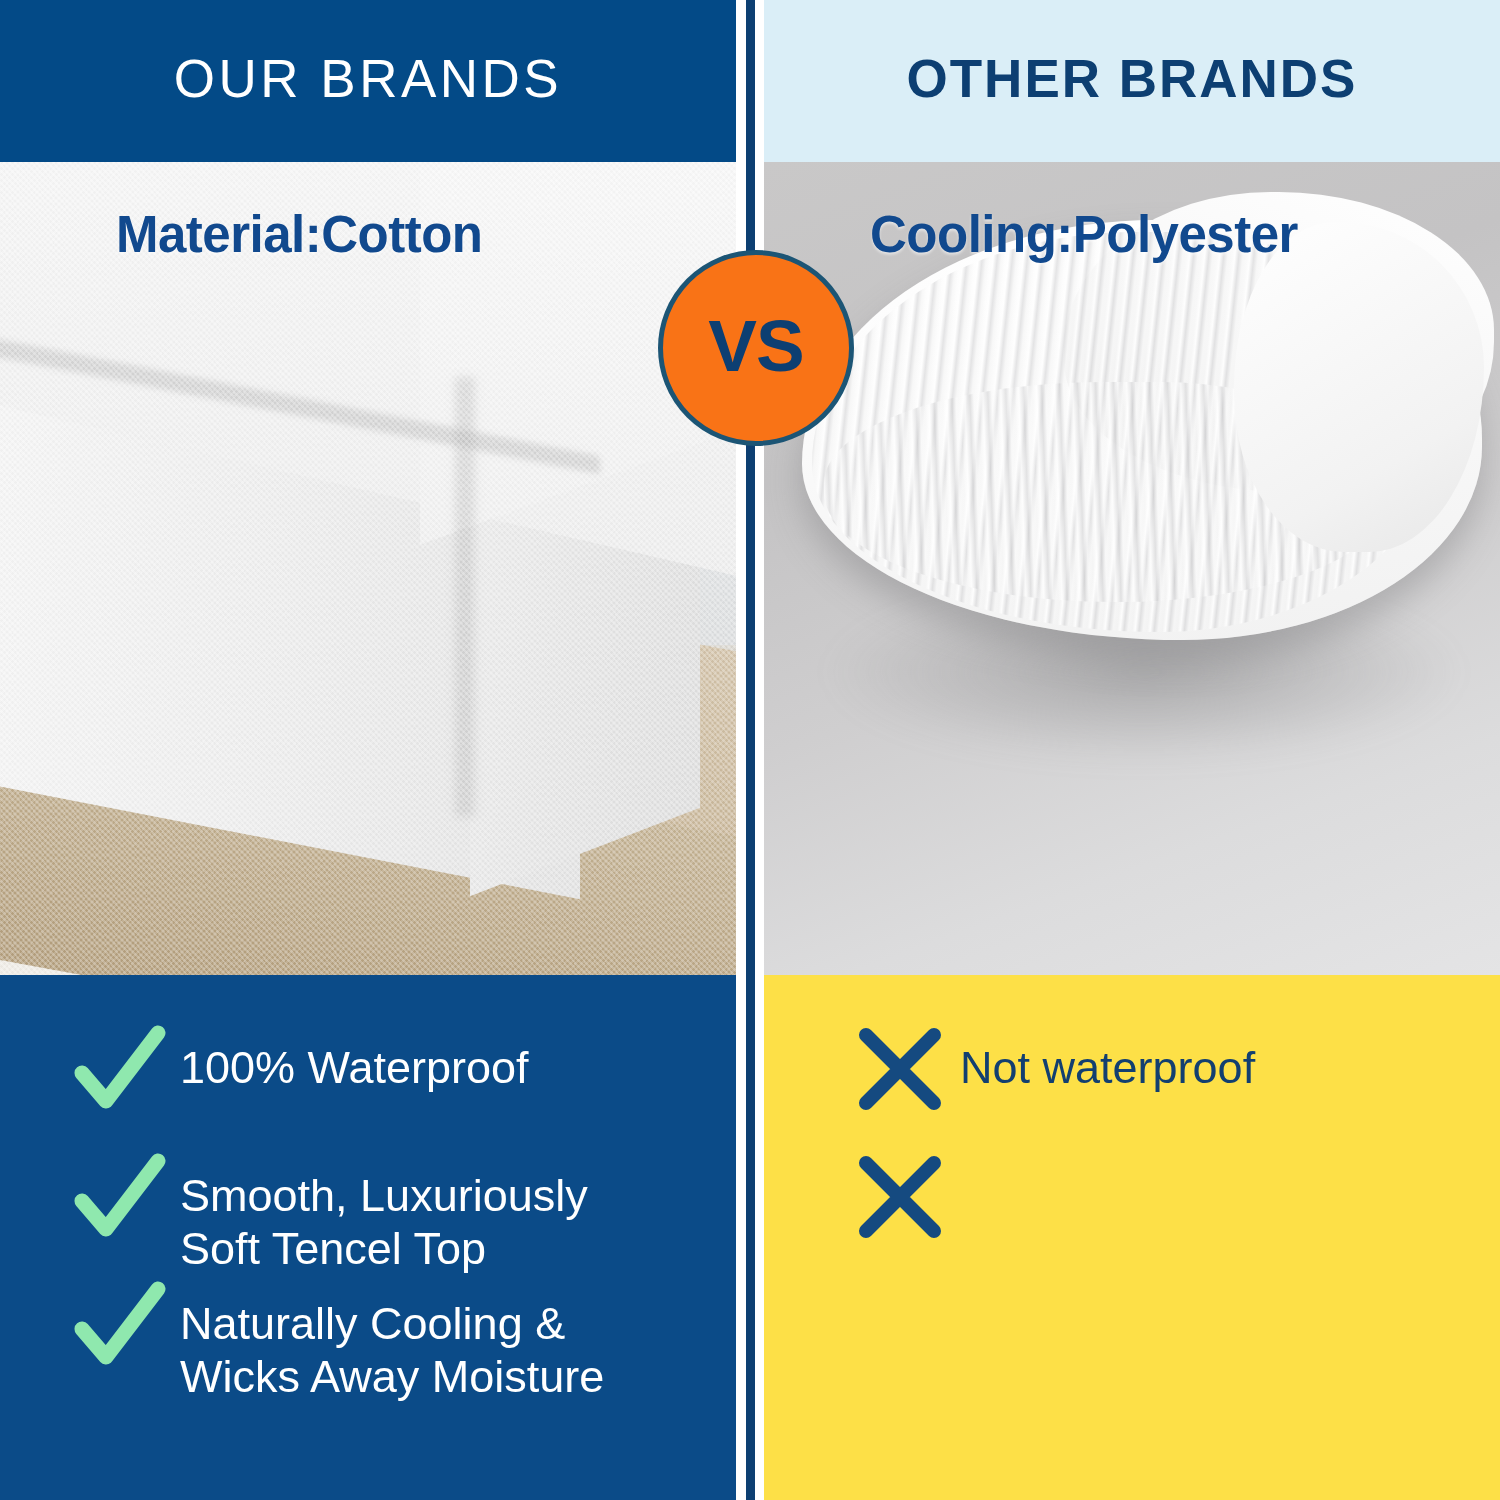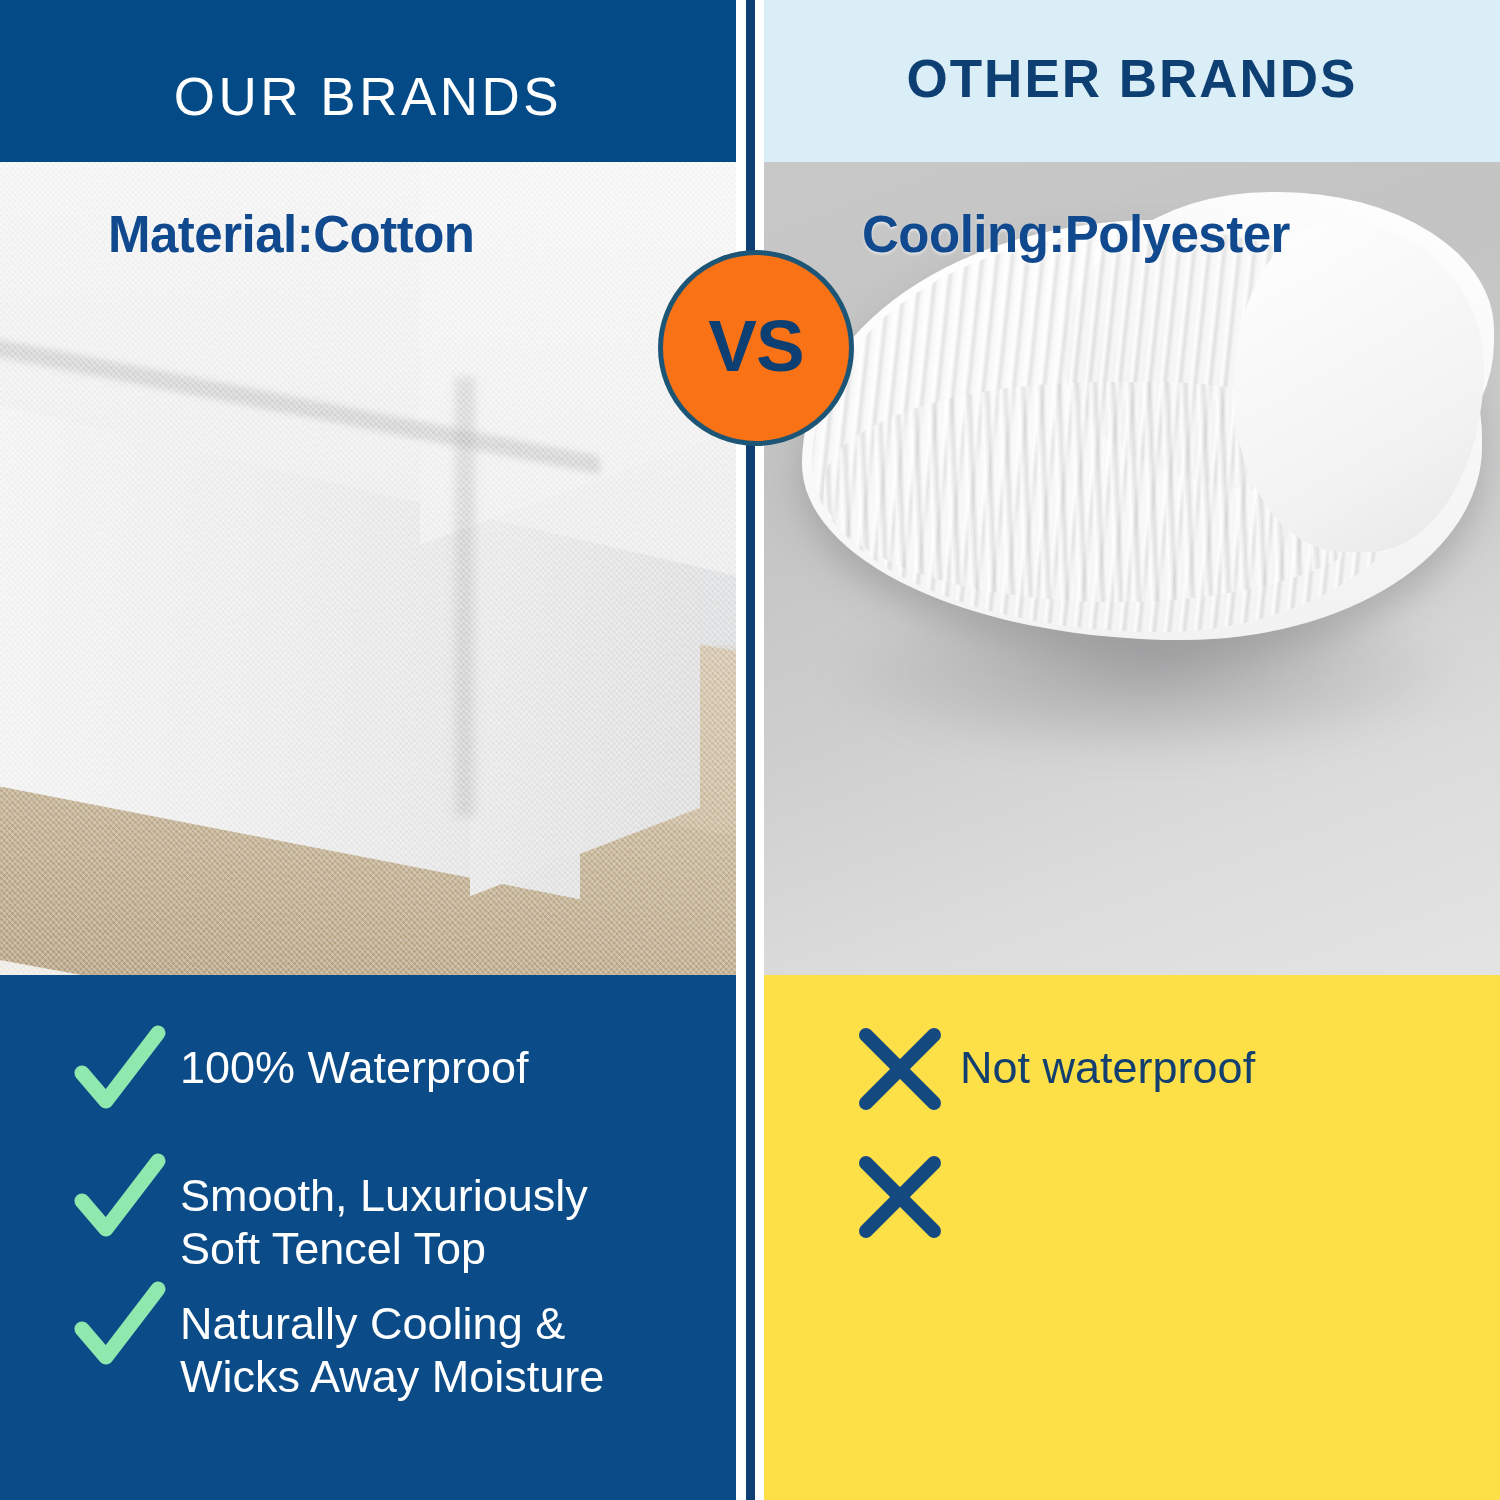--- a/index.html
+++ b/index.html
@@ -53,21 +53,21 @@
   .header-title {
     position: absolute;
     left: 0; right: 0;
     top: 52px;
     text-align: center;
     font-size: 53px;
     font-weight: 400;
     letter-spacing: 3.5px;
     line-height: 1;
   }
-  .header-left .header-title  { color: #ffffff; margin-top: 18px; }
+  .header-left .header-title  { color: #ffffff; }
   .header-right .header-title { color: #0d3f72; font-weight: 700; letter-spacing: 2px; text-align: center;}
 
   
   .photo {
     position: absolute;
     top: 162px; left: 0; right: 0;
     height: 813px;
     overflow: hidden;
   }
   
@@ -214,20 +214,21 @@
   .material {
     position: absolute;
     top: 205px;
     font-size: 51px;
     font-weight: 700;
     color: #11498e;
     letter-spacing: -0.5px;
     white-space: nowrap;
     z-index: 5;
     text-shadow: 0 2px 3px rgba(255,255,255,.55);
+    margin-left: 8px;
   }
   .material-left  { left: 108px; }
   .material-right { left: 98px; }
 
   
   .vs-badge {
     position: absolute;
     left: 658px; top: 250px;
     width: 186px; height: 186px;
     border-radius: 50%;

